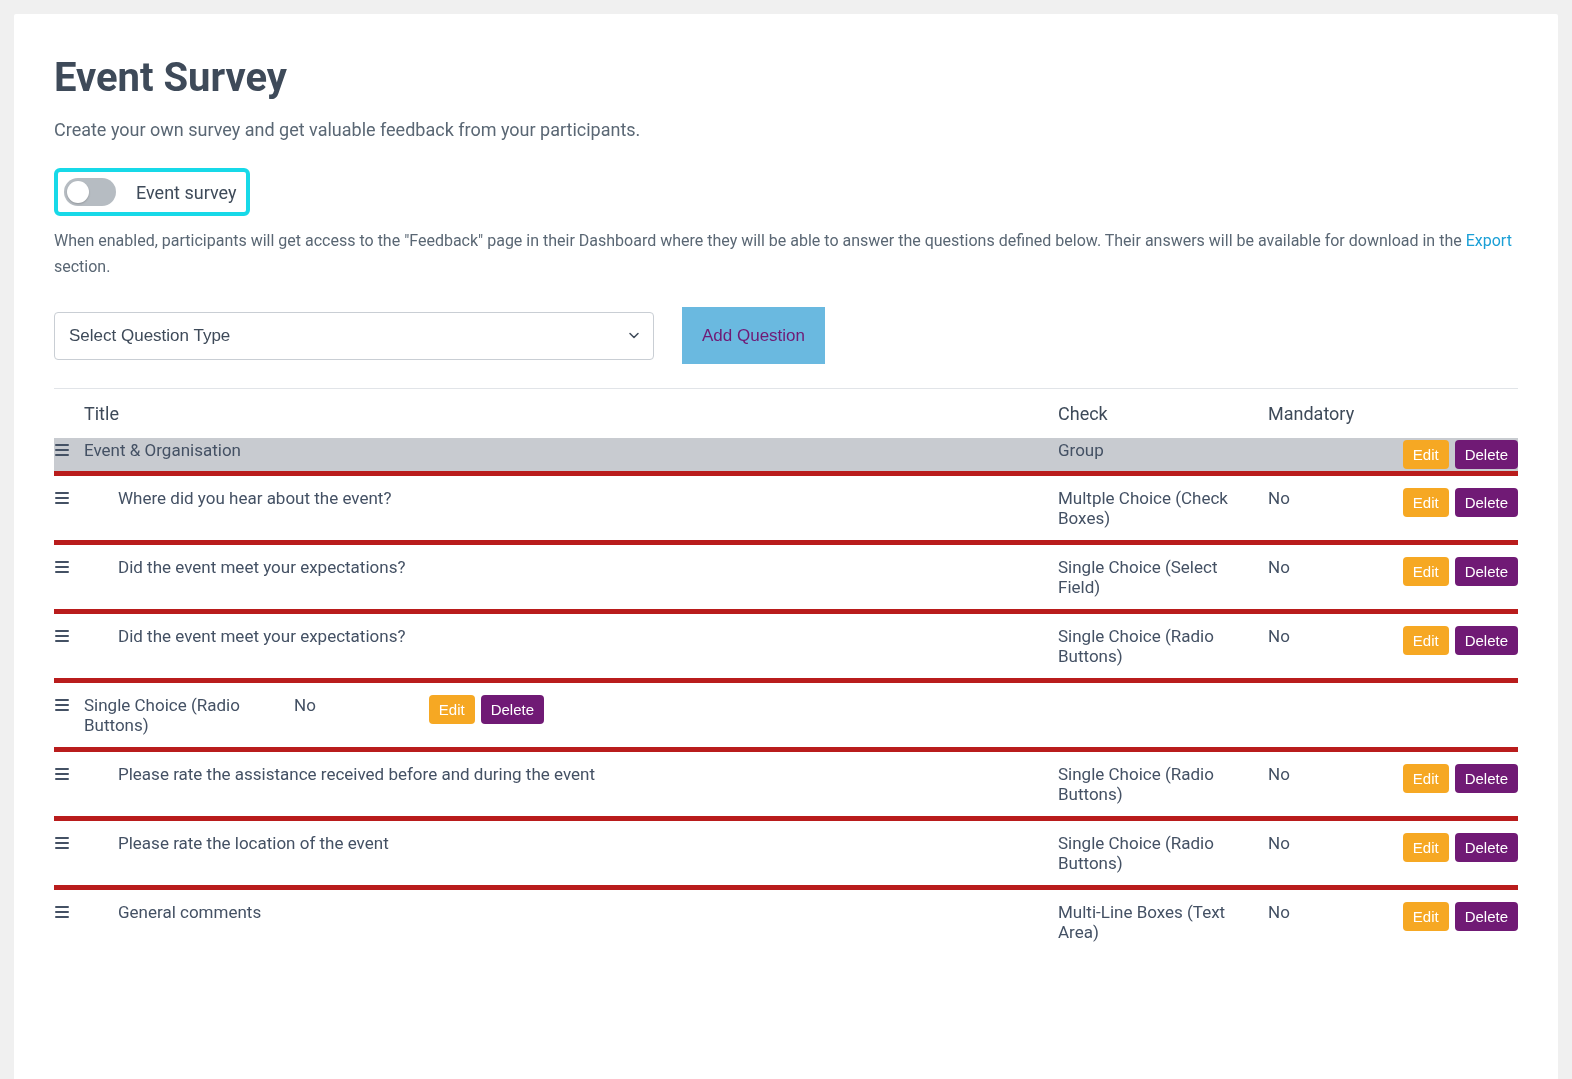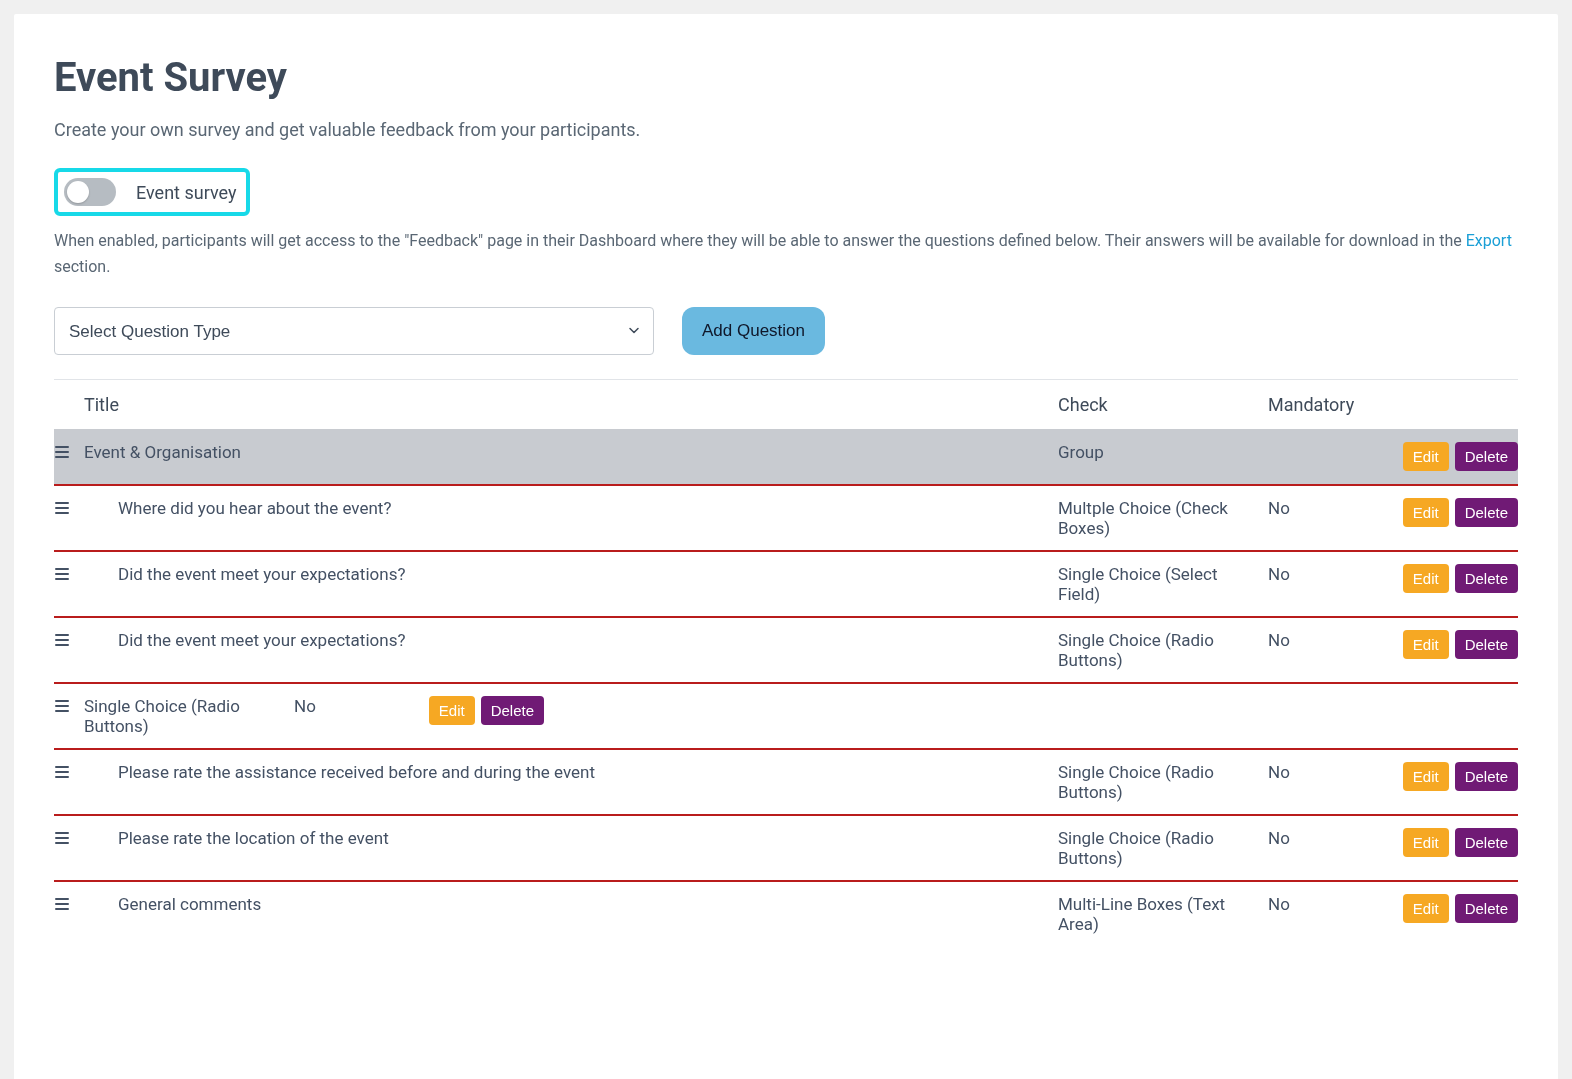--- a/index.html
+++ b/index.html
@@ -93,26 +93,26 @@
   }
   .select-caret {
     position: absolute;
     right: 14px;
     top: 50%;
     transform: translateY(-50%);
     pointer-events: none;
     color: #3e4a59;
   }
   .btn-add {
-    height: 48px;
+    height: 57px;
     padding: 0 20px;
     background: #6ab9e0;
-    color: #0f172a;
+    color: #701a75;
     border: none;
-    border-radius: 12px;
+    border-radius: 0;
     font-size: 17px;
     cursor: pointer;
   }
   .table {
     width: 100%;
     border-top: 1px solid #e1e4e8;
   }
   .thead {
     display: flex;
     padding: 14px 0;
@@ -121,29 +121,29 @@
     color: #3e4a59;
   }
   .col-drag { flex: 0 0 30px; display:flex; align-items:flex-start; padding-top:2px;}
   .col-title { flex: 1 1 auto; padding-right: 20px; }
   .col-type { flex: 0 0 210px; padding-right: 12px; }
   .col-mand { flex: 0 0 120px; }
   .col-actions { flex: 0 0 130px; display:flex; gap:6px; align-items:flex-start; justify-content:flex-end;}
   .trow {
     display: flex;
     padding: 12px 0;
-    border-top: 2px solid #b91c1c;
+    border-top: 5px solid #b91c1c;
     font-size: 17px;
     color: #445164;
     align-items: flex-start;
   }
   .trow.group-row {
     background: #c8cbd0;
     border-top: none;
-    padding: 13px 0;
+    padding: 2px 0;
   }
   .trow.group-row .col-title { padding-left: 0; }
   .trow .col-title.indented { padding-left: 34px; }
   .drag-handle {
     cursor: grab;
     color: #445164;
     display: inline-flex;
   }
   .drag-handle svg { width: 16px; height: 16px; }
   .btn-edit, .btn-delete {

